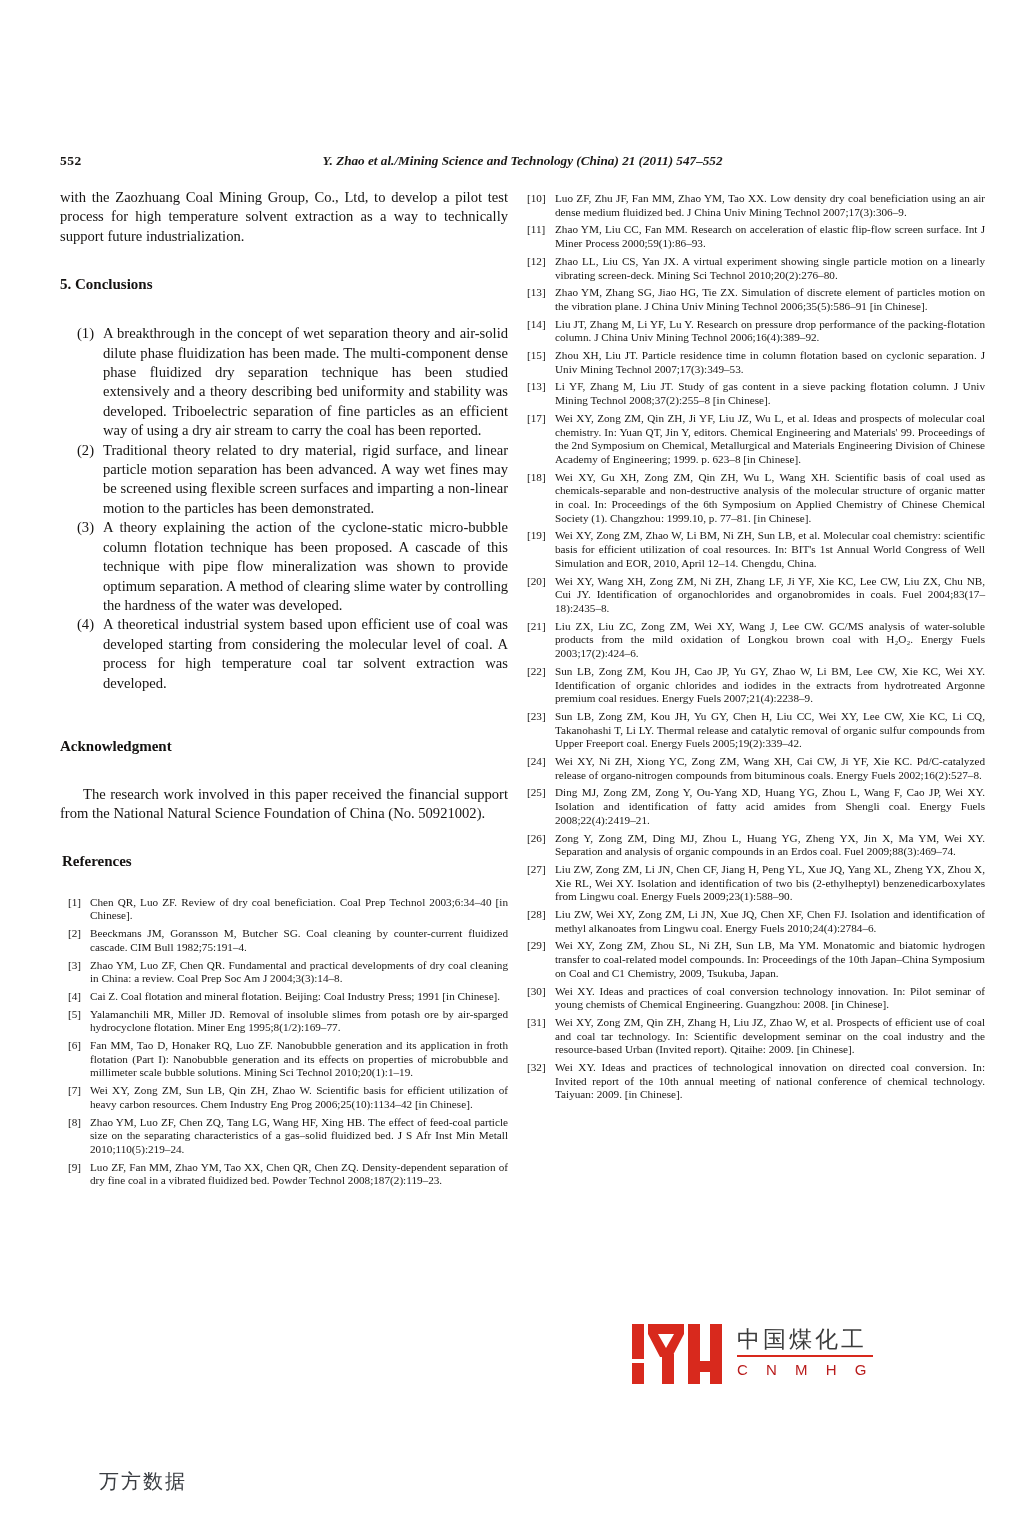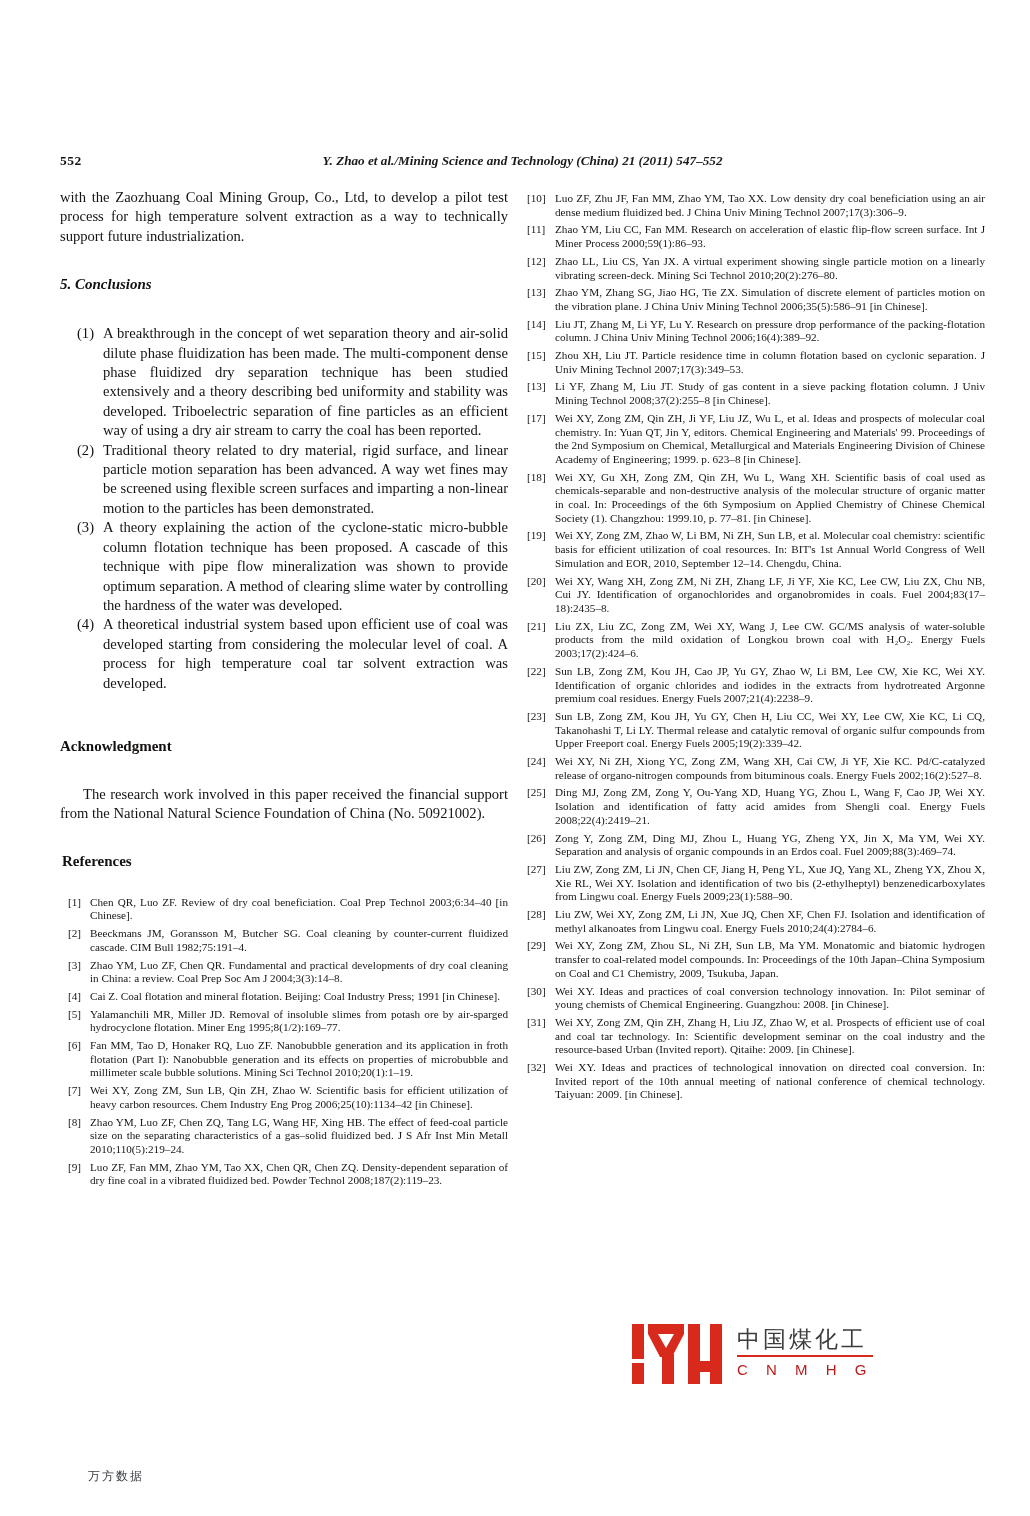--- a/index.html
+++ b/index.html
@@ -22,21 +22,21 @@
   .col-right{left:527px;width:458px;}
 
   .body-par{
     margin:0;font-size:14.6px;line-height:19.4px;text-align:justify;
   }
   .body-par.indent{text-indent:23px;}
 
   h2.sect{
     font-size:15px;line-height:18px;margin:0;font-weight:bold;color:#131110;
   }
-  h2.h-concl{margin:29px 0 31px 0;font-style:italic;}
+  h2.h-concl{margin:29px 0 31px 0;}
   h2.h-ack{margin:44px 0 30px 0;}
   h2.h-refs{margin:28px 0 26px 2px;}
 
   ol.concl{margin:0;padding:0;list-style:none;}
   ol.concl li{
     position:relative;padding-left:43px;margin:0;
     font-size:14.6px;line-height:19.4px;text-align:justify;
   }
   .cnum{position:absolute;left:17px;top:0;}
 
@@ -59,23 +59,23 @@
     font-size:23px;line-height:26px;letter-spacing:3px;color:#3c3c3c;white-space:nowrap;
   }
   .logo-underline{height:2px;background:#d8291d;margin:3px 0 4px 0;width:136px;}
   .logo-en{
     font-family:"Liberation Sans", sans-serif;
     font-size:15px;line-height:18px;letter-spacing:7px;color:#b91c1c;white-space:nowrap;
   }
 
   
   .watermark{
-    position:absolute;left:88px;top:1468px;
+    position:absolute;left:99px;top:1468px;
     font-family:"Liberation Sans", sans-serif;
-    font-size:12px;color:#3a3d42;letter-spacing:2px;
+    font-size:20px;color:#3a3d42;letter-spacing:2px;
   }
 </style>
 </head>
 <body>
 
 <div class="page">
 
   <header class="running-head">
     <span class="pagenum">552</span>
     <span class="rh-title">Y. Zhao et al./Mining Science and Technology (China) 21 (2011) 547–552</span>
@@ -127,21 +127,21 @@
     <ul class="refs refs-right">
       <li><span class="rnum">[10]</span><span>Luo ZF, Zhu JF, Fan MM, Zhao YM, Tao XX. Low density dry coal beneficiation using an air dense medium fluidized bed. J China Univ Mining Technol 2007;17(3):306–9.</span></li>
       <li><span class="rnum">[11]</span><span>Zhao YM, Liu CC, Fan MM. Research on acceleration of elastic flip-flow screen surface. Int J Miner Process 2000;59(1):86–93.</span></li>
       <li><span class="rnum">[12]</span><span>Zhao LL, Liu CS, Yan JX. A virtual experiment showing single particle motion on a linearly vibrating screen-deck. Mining Sci Technol 2010;20(2):276–80.</span></li>
       <li><span class="rnum">[13]</span><span>Zhao YM, Zhang SG, Jiao HG, Tie ZX. Simulation of discrete element of particles motion on the vibration plane. J China Univ Mining Technol 2006;35(5):586–91 [in Chinese].</span></li>
       <li><span class="rnum">[14]</span><span>Liu JT, Zhang M, Li YF, Lu Y. Research on pressure drop performance of the packing-flotation column. J China Univ Mining Technol 2006;16(4):389–92.</span></li>
       <li><span class="rnum">[15]</span><span>Zhou XH, Liu JT. Particle residence time in column flotation based on cyclonic separation. J Univ Mining Technol 2007;17(3):349–53.</span></li>
       <li><span class="rnum">[13]</span><span>Li YF, Zhang M, Liu JT. Study of gas content in a sieve packing flotation column. J Univ Mining Technol 2008;37(2):255–8 [in Chinese].</span></li>
       <li><span class="rnum">[17]</span><span>Wei XY, Zong ZM, Qin ZH, Ji YF, Liu JZ, Wu L, et al. Ideas and prospects of molecular coal chemistry. In: Yuan QT, Jin Y, editors. Chemical Engineering and Materials' 99. Proceedings of the 2nd Symposium on Chemical, Metallurgical and Materials Engineering Division of Chinese Academy of Engineering; 1999. p. 623–8 [in Chinese].</span></li>
       <li><span class="rnum">[18]</span><span>Wei XY, Gu XH, Zong ZM, Qin ZH, Wu L, Wang XH. Scientific basis of coal used as chemicals-separable and non-destructive analysis of the molecular structure of organic matter in coal. In: Proceedings of the 6th Symposium on Applied Chemistry of Chinese Chemical Society (1). Changzhou: 1999.10, p. 77–81. [in Chinese].</span></li>
-      <li><span class="rnum">[19]</span><span>Wei XY, Zong ZM, Zhao W, Li BM, Ni ZH, Sun LB, et al. Molecular coal chemistry: scientific basis for efficient utilization of coal resources. In: BIT's 1st Annual World Congress of Well Simulation and EOR, 2010, September 12–14. Chengdu, China.</span></li>
+      <li><span class="rnum">[19]</span><span>Wei XY, Zong ZM, Zhao W, Li BM, Ni ZH, Sun LB, et al. Molecular coal chemistry: scientific basis for efficient utilization of coal resources. In: BIT's 1st Annual World Congress of Well Simulation and EOR, 2010, April 12–14. Chengdu, China.</span></li>
       <li><span class="rnum">[20]</span><span>Wei XY, Wang XH, Zong ZM, Ni ZH, Zhang LF, Ji YF, Xie KC, Lee CW, Liu ZX, Chu NB, Cui JY. Identification of organochlorides and organobromides in coals. Fuel 2004;83(17–18):2435–8.</span></li>
       <li><span class="rnum">[21]</span><span>Liu ZX, Liu ZC, Zong ZM, Wei XY, Wang J, Lee CW. GC/MS analysis of water-soluble products from the mild oxidation of Longkou brown coal with H₂O₂. Energy Fuels 2003;17(2):424–6.</span></li>
       <li><span class="rnum">[22]</span><span>Sun LB, Zong ZM, Kou JH, Cao JP, Yu GY, Zhao W, Li BM, Lee CW, Xie KC, Wei XY. Identification of organic chlorides and iodides in the extracts from hydrotreated Argonne premium coal residues. Energy Fuels 2007;21(4):2238–9.</span></li>
       <li><span class="rnum">[23]</span><span>Sun LB, Zong ZM, Kou JH, Yu GY, Chen H, Liu CC, Wei XY, Lee CW, Xie KC, Li CQ, Takanohashi T, Li LY. Thermal release and catalytic removal of organic sulfur compounds from Upper Freeport coal. Energy Fuels 2005;19(2):339–42.</span></li>
       <li><span class="rnum">[24]</span><span>Wei XY, Ni ZH, Xiong YC, Zong ZM, Wang XH, Cai CW, Ji YF, Xie KC. Pd/C-catalyzed release of organo-nitrogen compounds from bituminous coals. Energy Fuels 2002;16(2):527–8.</span></li>
       <li><span class="rnum">[25]</span><span>Ding MJ, Zong ZM, Zong Y, Ou-Yang XD, Huang YG, Zhou L, Wang F, Cao JP, Wei XY. Isolation and identification of fatty acid amides from Shengli coal. Energy Fuels 2008;22(4):2419–21.</span></li>
       <li><span class="rnum">[26]</span><span>Zong Y, Zong ZM, Ding MJ, Zhou L, Huang YG, Zheng YX, Jin X, Ma YM, Wei XY. Separation and analysis of organic compounds in an Erdos coal. Fuel 2009;88(3):469–74.</span></li>
       <li><span class="rnum">[27]</span><span>Liu ZW, Zong ZM, Li JN, Chen CF, Jiang H, Peng YL, Xue JQ, Yang XL, Zheng YX, Zhou X, Xie RL, Wei XY. Isolation and identification of two bis (2-ethylheptyl) benzenedicarboxylates from Lingwu coal. Energy Fuels 2009;23(1):588–90.</span></li>
       <li><span class="rnum">[28]</span><span>Liu ZW, Wei XY, Zong ZM, Li JN, Xue JQ, Chen XF, Chen FJ. Isolation and identification of methyl alkanoates from Lingwu coal. Energy Fuels 2010;24(4):2784–6.</span></li>
       <li><span class="rnum">[29]</span><span>Wei XY, Zong ZM, Zhou SL, Ni ZH, Sun LB, Ma YM. Monatomic and biatomic hydrogen transfer to coal-related model compounds. In: Proceedings of the 10th Japan–China Symposium on Coal and C1 Chemistry, 2009, Tsukuba, Japan.</span></li>

